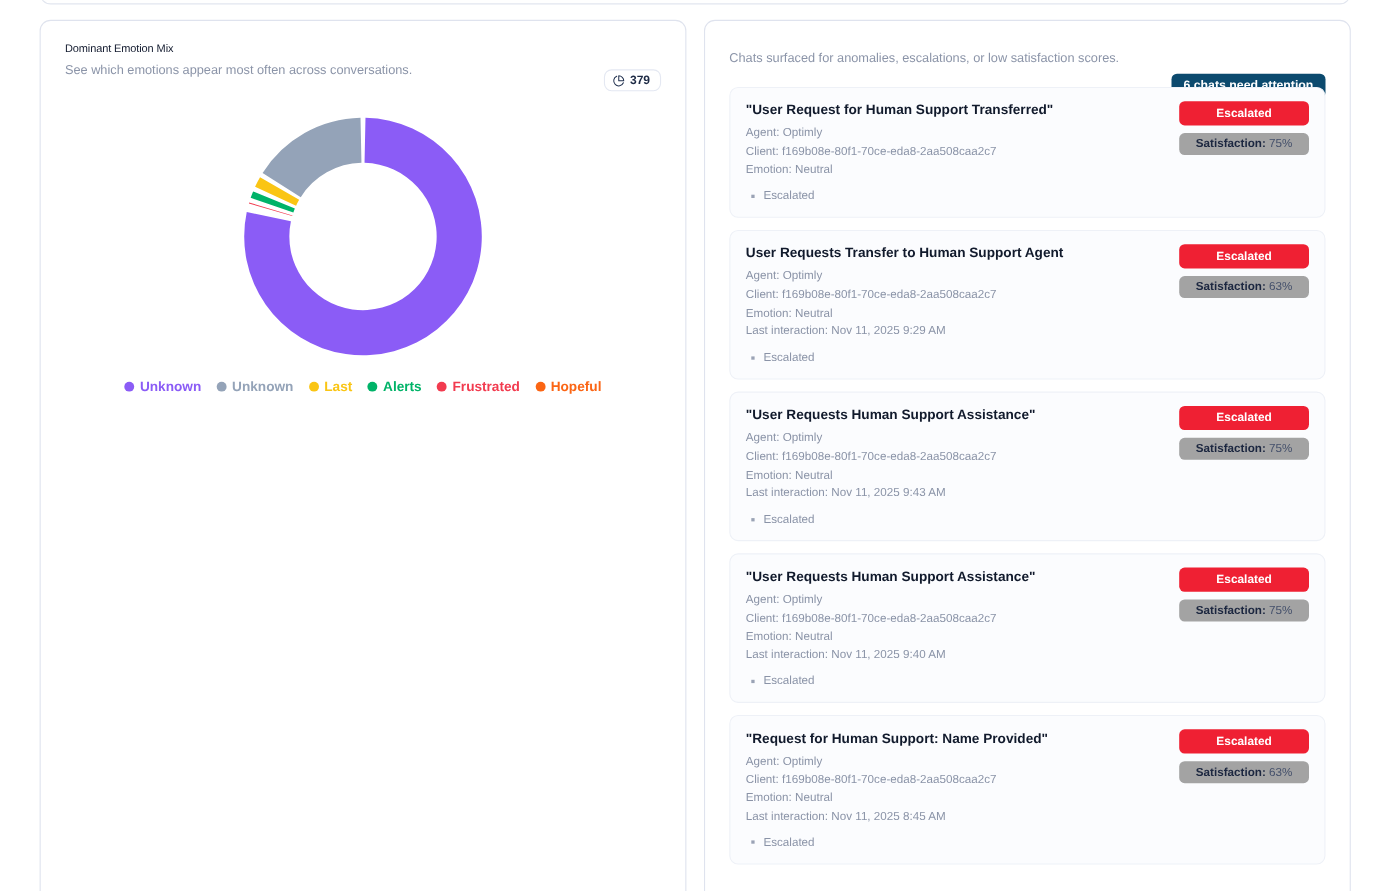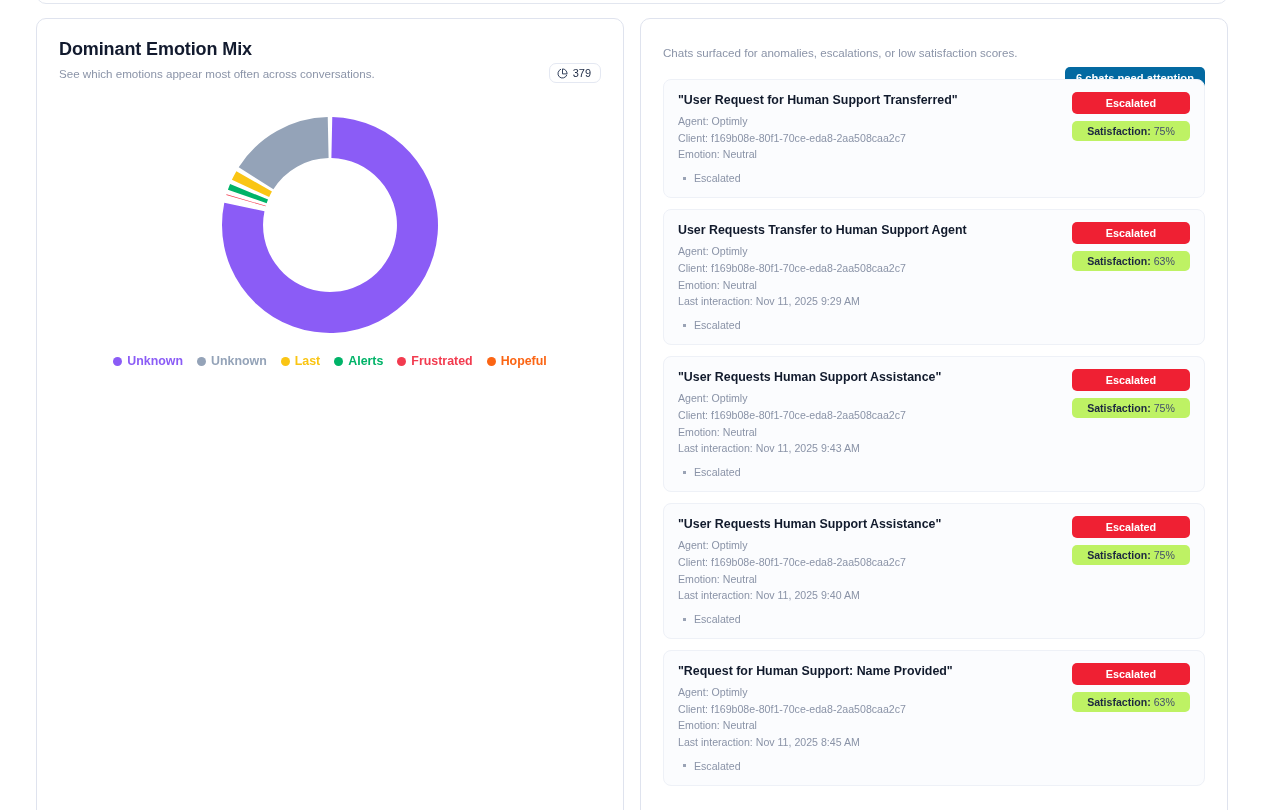--- a/index.html
+++ b/index.html
@@ -29,42 +29,42 @@
     background: #ffffff;
     border: 1px solid #dfe3ee;
     border-radius: 10px;
     overflow: hidden;
   }
   .panel-left  { left: 36px;  top: 18px; width: 588px; height: 812px; }
   .panel-right { left: 640px; top: 18px; width: 588px; height: 812px; }
 
   .panel-head { position: relative; padding: 20px 22px 6px 22px; }
   .panel-title {
-    font-size: 18px;
-    font-weight: bold;
+    font-size: 10px;
+    font-weight: normal;
     color: #121a2e;
     letter-spacing: -0.1px;
   }
   .panel-sub {
     margin-top: 7px;
     font-size: 11.6px;
     color: #8b94a8;
   }
 
   
   .count-badge {
     position: absolute;
     right: 22px; top: 44px;
     display: flex; align-items: center; gap: 5px;
     padding: 3px 9px 3px 7px;
     border: 1px solid #e4e8f2;
     border-radius: 7px;
     background: #fff;
     font-size: 11px;
-    font-weight: normal;
+    font-weight: bold;
     color: #1d2a44;
   }
   .count-badge svg { display: block; }
 
   
   .attention-badge {
     position: absolute;
     right: 22px; top: 48px;
     padding: 5px 11px;
     border-radius: 5px;
@@ -145,21 +145,21 @@
   }
   .esc-badge {
     border-radius: 5px;
     color: #fff;
     font-size: 10.8px;
     font-weight: bold;
     text-align: center;
     padding: 5px 0;
   }
   .sat-badge {
-    background: #bef264;
+    background: #a3a3a3;
     border-radius: 5px;
     text-align: center;
     padding: 4px 0;
     font-size: 10.6px;
     color: #1c2740;
   }
   .sat-badge b { font-weight: bold; }
   .sat-badge span { font-weight: normal; color: #44506b; }
 </style>
 </head>
@@ -219,21 +219,21 @@
         <div class="legend-item">
           <span class="legend-dot" style="background: rgb(251, 101, 20);"></span>
           <span class="legend-label" style="color: rgb(251, 101, 20); text-align: right;">Hopeful</span>
         </div>
       </div>
   </section>
 
   <section class="panel panel-right">
     <div class="panel-head">
       <div class="panel-sub">Chats surfaced for anomalies, escalations, or low satisfaction scores.</div>
-      <div class="attention-badge" style="background: #0369a1;">6 chats need attention</div>
+      <div class="attention-badge" style="background: #0c4a6e;">6 chats need attention</div>
     </div>
 
     <div class="alert-list" id="alert-list">
         <div class="alert-card">
           <div class="alert-title">"User Request for Human Support Transferred"</div>
           <div class="alert-meta">Agent: Optimly</div>
           <div class="alert-meta">Client: f169b08e-80f1-70ce-eda8-2aa508caa2c7</div>
           <div class="alert-meta">Emotion: Neutral</div>
           <div class="alert-tags">
             <div class="alert-tag">

